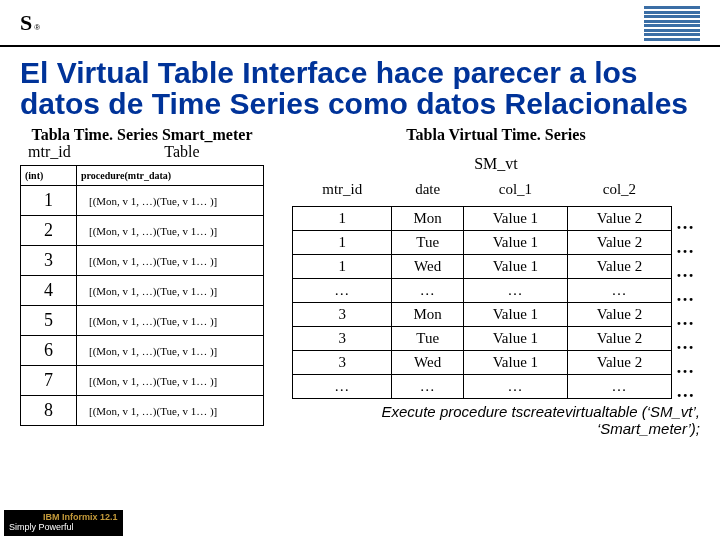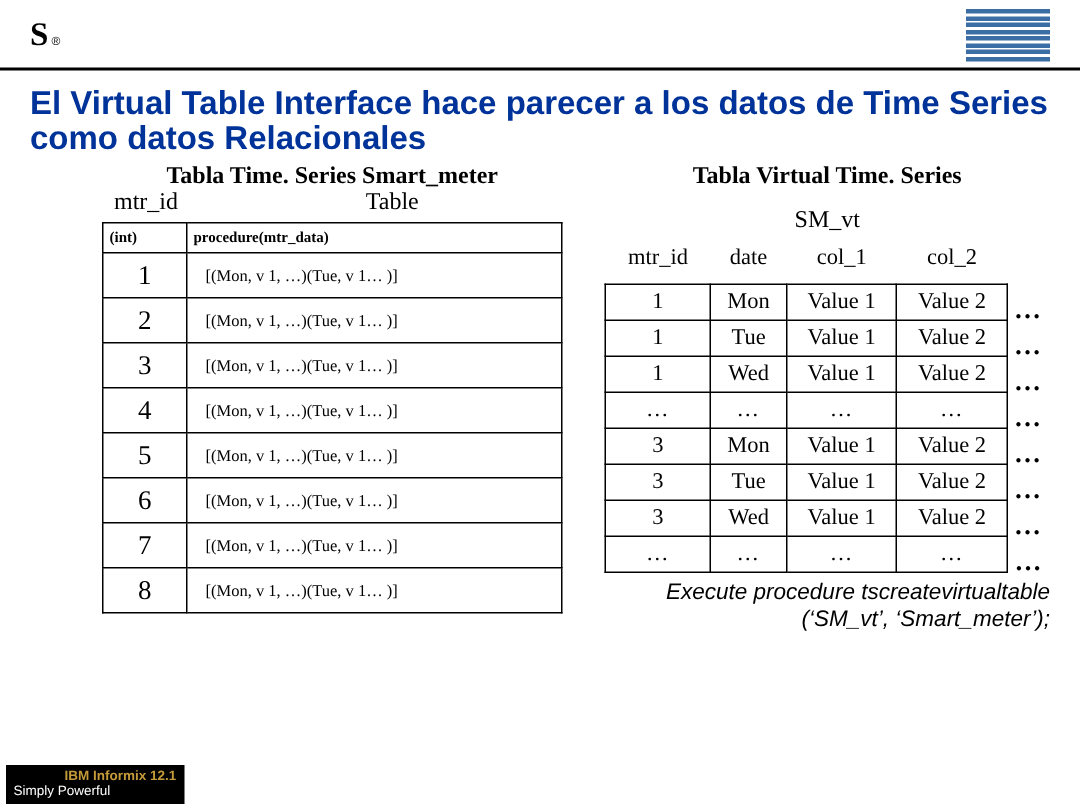--- a/index.html
+++ b/index.html
@@ -37,32 +37,32 @@
     flex-direction: column;
     gap: 1.5px;
   }
   .logo-ibm .bar {
     height: 3px;
     width: 56px;
     background: #3b6ea5;
   }
   h1.title {
     color: #003399;
-    font-size: 22px;
+    font-size: 30px;
     font-weight: bold;
     margin: 10px 20px 4px 20px;
     line-height: 1.05;
   }
   .columns {
     display: flex;
     gap: 28px;
     padding: 0 20px;
     margin-top: 6px;
   }
-  .left-col { width: 307px; margin-left: 48px; }
+  .left-col { width: 244px; }
   .right-col { flex: 1; }
   .tbl-title {
     text-align: center;
     font-family: Georgia, 'Times New Roman', serif;
     font-weight: bold;
     font-size: 16px;
     line-height: 1.1;
   }
   .sub-title {
     text-align: center;

